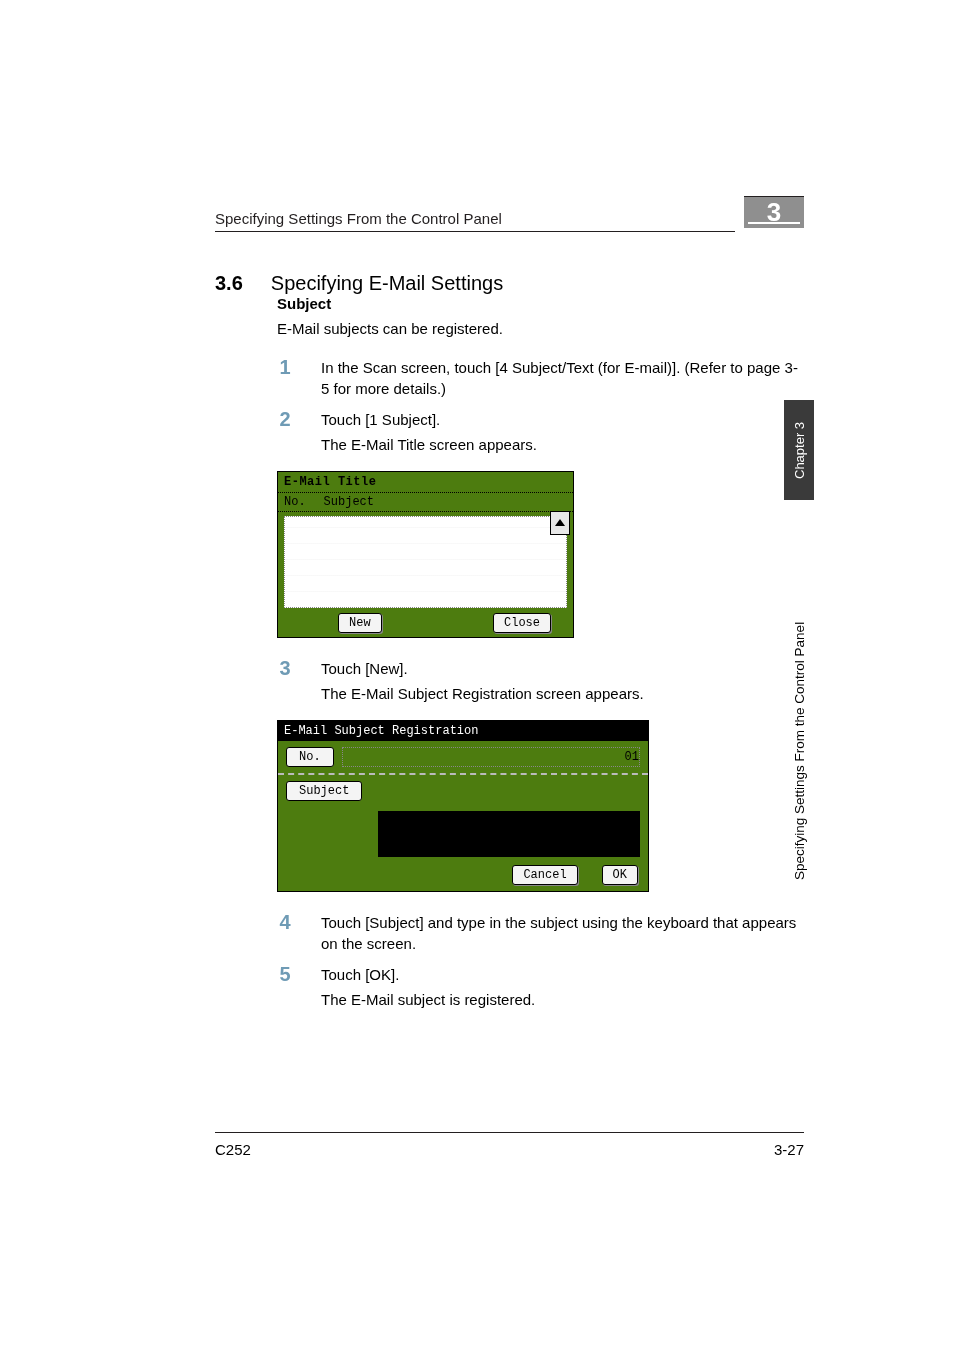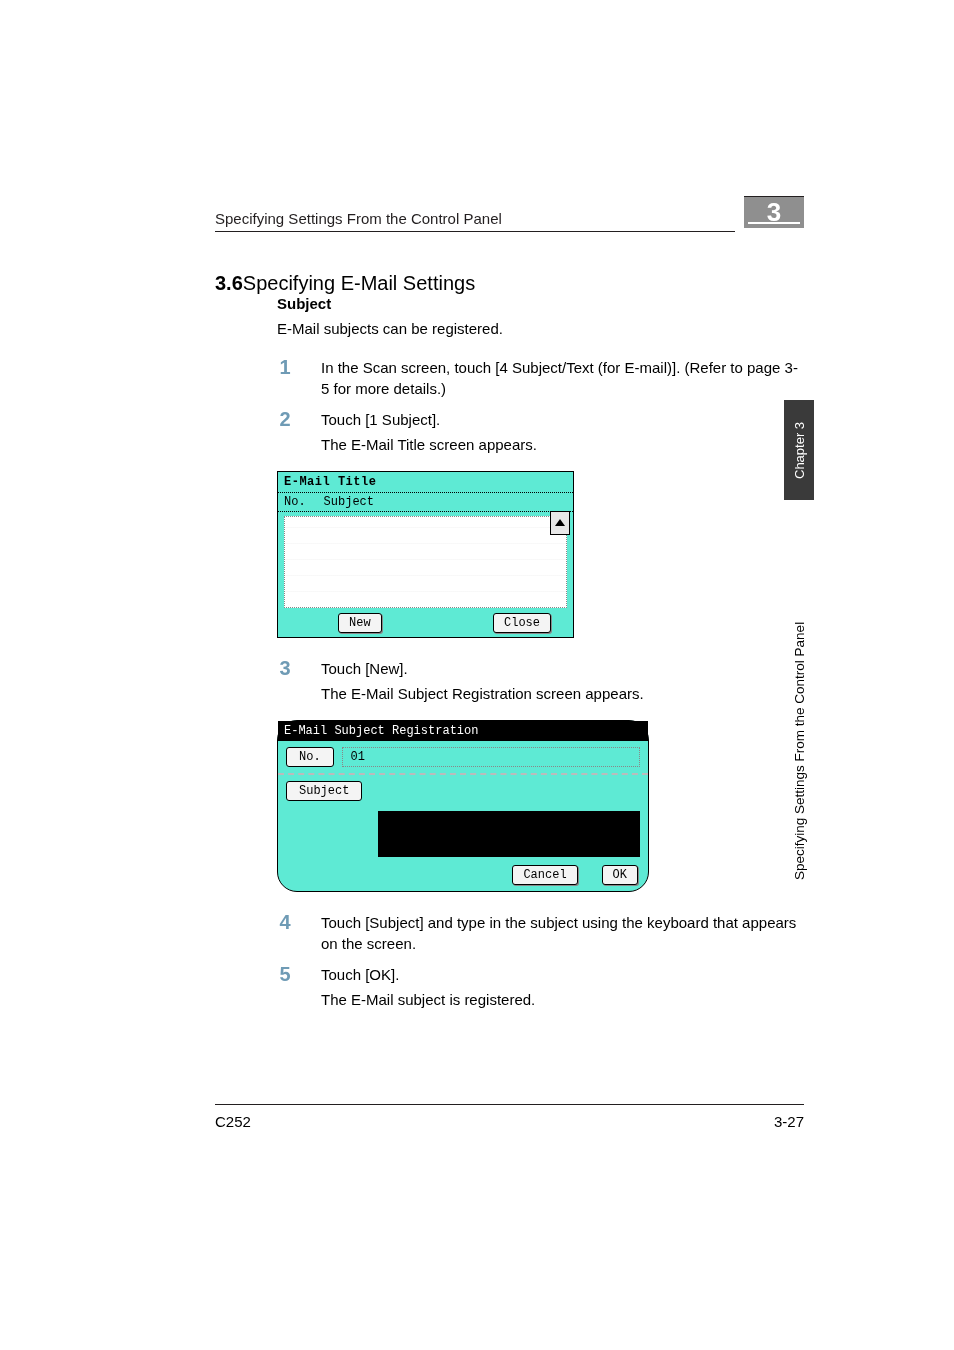--- a/index.html
+++ b/index.html
@@ -50,20 +50,21 @@
     color: #fff;
   }
   .header-box .underline{
     position:absolute; left:4px; right:4px; bottom:4px; height:2px; background:#fff;
   }
 
   
   .section-row{
     display:flex;
     align-items:flex-end;
+    gap:28px;
   }
   .sec-num{
     font-size:20px; font-weight:bold;
   }
   .sec-title{
     font-size:20px; font-weight:normal;
   }
   .intro{
     margin:12px 0 24px 62px;
     font-size:15px;
@@ -135,60 +136,60 @@
     align-items:center;
     justify-content:flex-start;
     color:#000;
   }
 
   
   .footer{
     position:absolute;
     left:215px;
     right:150px;
-    bottom:220px;
+    bottom:192px;
     border-top:1px solid #231f20;
     padding-top:8px;
     font-size:15px;
     display:flex;
     justify-content:space-between;
   }
 
   
   .mfp{
     margin:8px 0 20px 62px;
     border:1.5px solid #000;
     font-family: "Courier New", monospace;
     font-size:12px;
     position:relative;
-    background:#5eead4;
+    background:#4d7c0f;
   }
 
   
   .mfp1{ width:295px; height:165px; }
   .mfp1 .title{ padding:3px 6px; border-bottom:1px dotted #000; font-weight:bold; letter-spacing:0.5px;}
   .mfp1 .cols{ padding:2px 6px; border-bottom:1px dotted #000; display:flex; gap:18px;}
   .mfp1 .list{
     margin:4px 6px; background:repeating-linear-gradient(0deg,#fff,#fff 15px,#f2f2f2 16px);
     border:1px dotted #888; height:90px; position:relative;}
   .mfp1 .scroll{ position:absolute; right:-4px; top:-6px; width:18px; height:22px; border:1px solid #000; background:#e8e8e8;}
   .mfp1 .scroll::after{content:""; position:absolute; left:4px; top:7px; width:0;height:0;border-left:5px solid transparent;border-right:5px solid transparent;border-bottom:7px solid #000;}
   .mfp-btn{
     display:inline-flex; align-items:center; justify-content:center;
     height:18px; border:1.2px solid #000; border-radius:3px; padding:0 10px;
     background:#f4f4f4; box-shadow:1px 1px 0 #888;
   }
   .mfp1 .btnrow{ position:absolute; left:0; right:12px; bottom:4px; display:flex; justify-content:space-between; padding:0 10px 0 60px;}
 
   
-  .mfp2{ width:370px; height:170px;border-radius:20px; }
+  .mfp2{ width:370px; height:170px; }
   .mfp2 .titlebar{ background:#000; color:#fff; padding:3px 6px;}
   .mfp2 .row{ display:flex; align-items:center; gap:8px; padding:6px 8px; border-bottom:2px dashed #bbb;}
   .mfp2 .lbl{ display:inline-flex; align-items:center; justify-content:center; border:1px solid #000; border-radius:3px; padding:2px 12px; background:#f4f4f4;}
-  .mfp2 .valwrap{ flex:1; border:1px dotted #888; height:18px; display:flex; align-items:center; padding-left:8px;}
+  .mfp2 .valwrap{ flex:1; border:1px dotted #888; height:18px; display:flex; align-items:center; padding-left:8px;justify-content:flex-end;}
   .mfp2 .bigblack{ margin:4px 8px 0 100px; height:46px; background:#000;}
   .mfp2 .footerrow{position:absolute; right:10px; bottom:6px; display:flex; gap:24px;}
 
 </style>
 </head>
 <body>
 
 <div class="page">
 
   <div class="running-head">Specifying Settings From the Control Panel</div>

